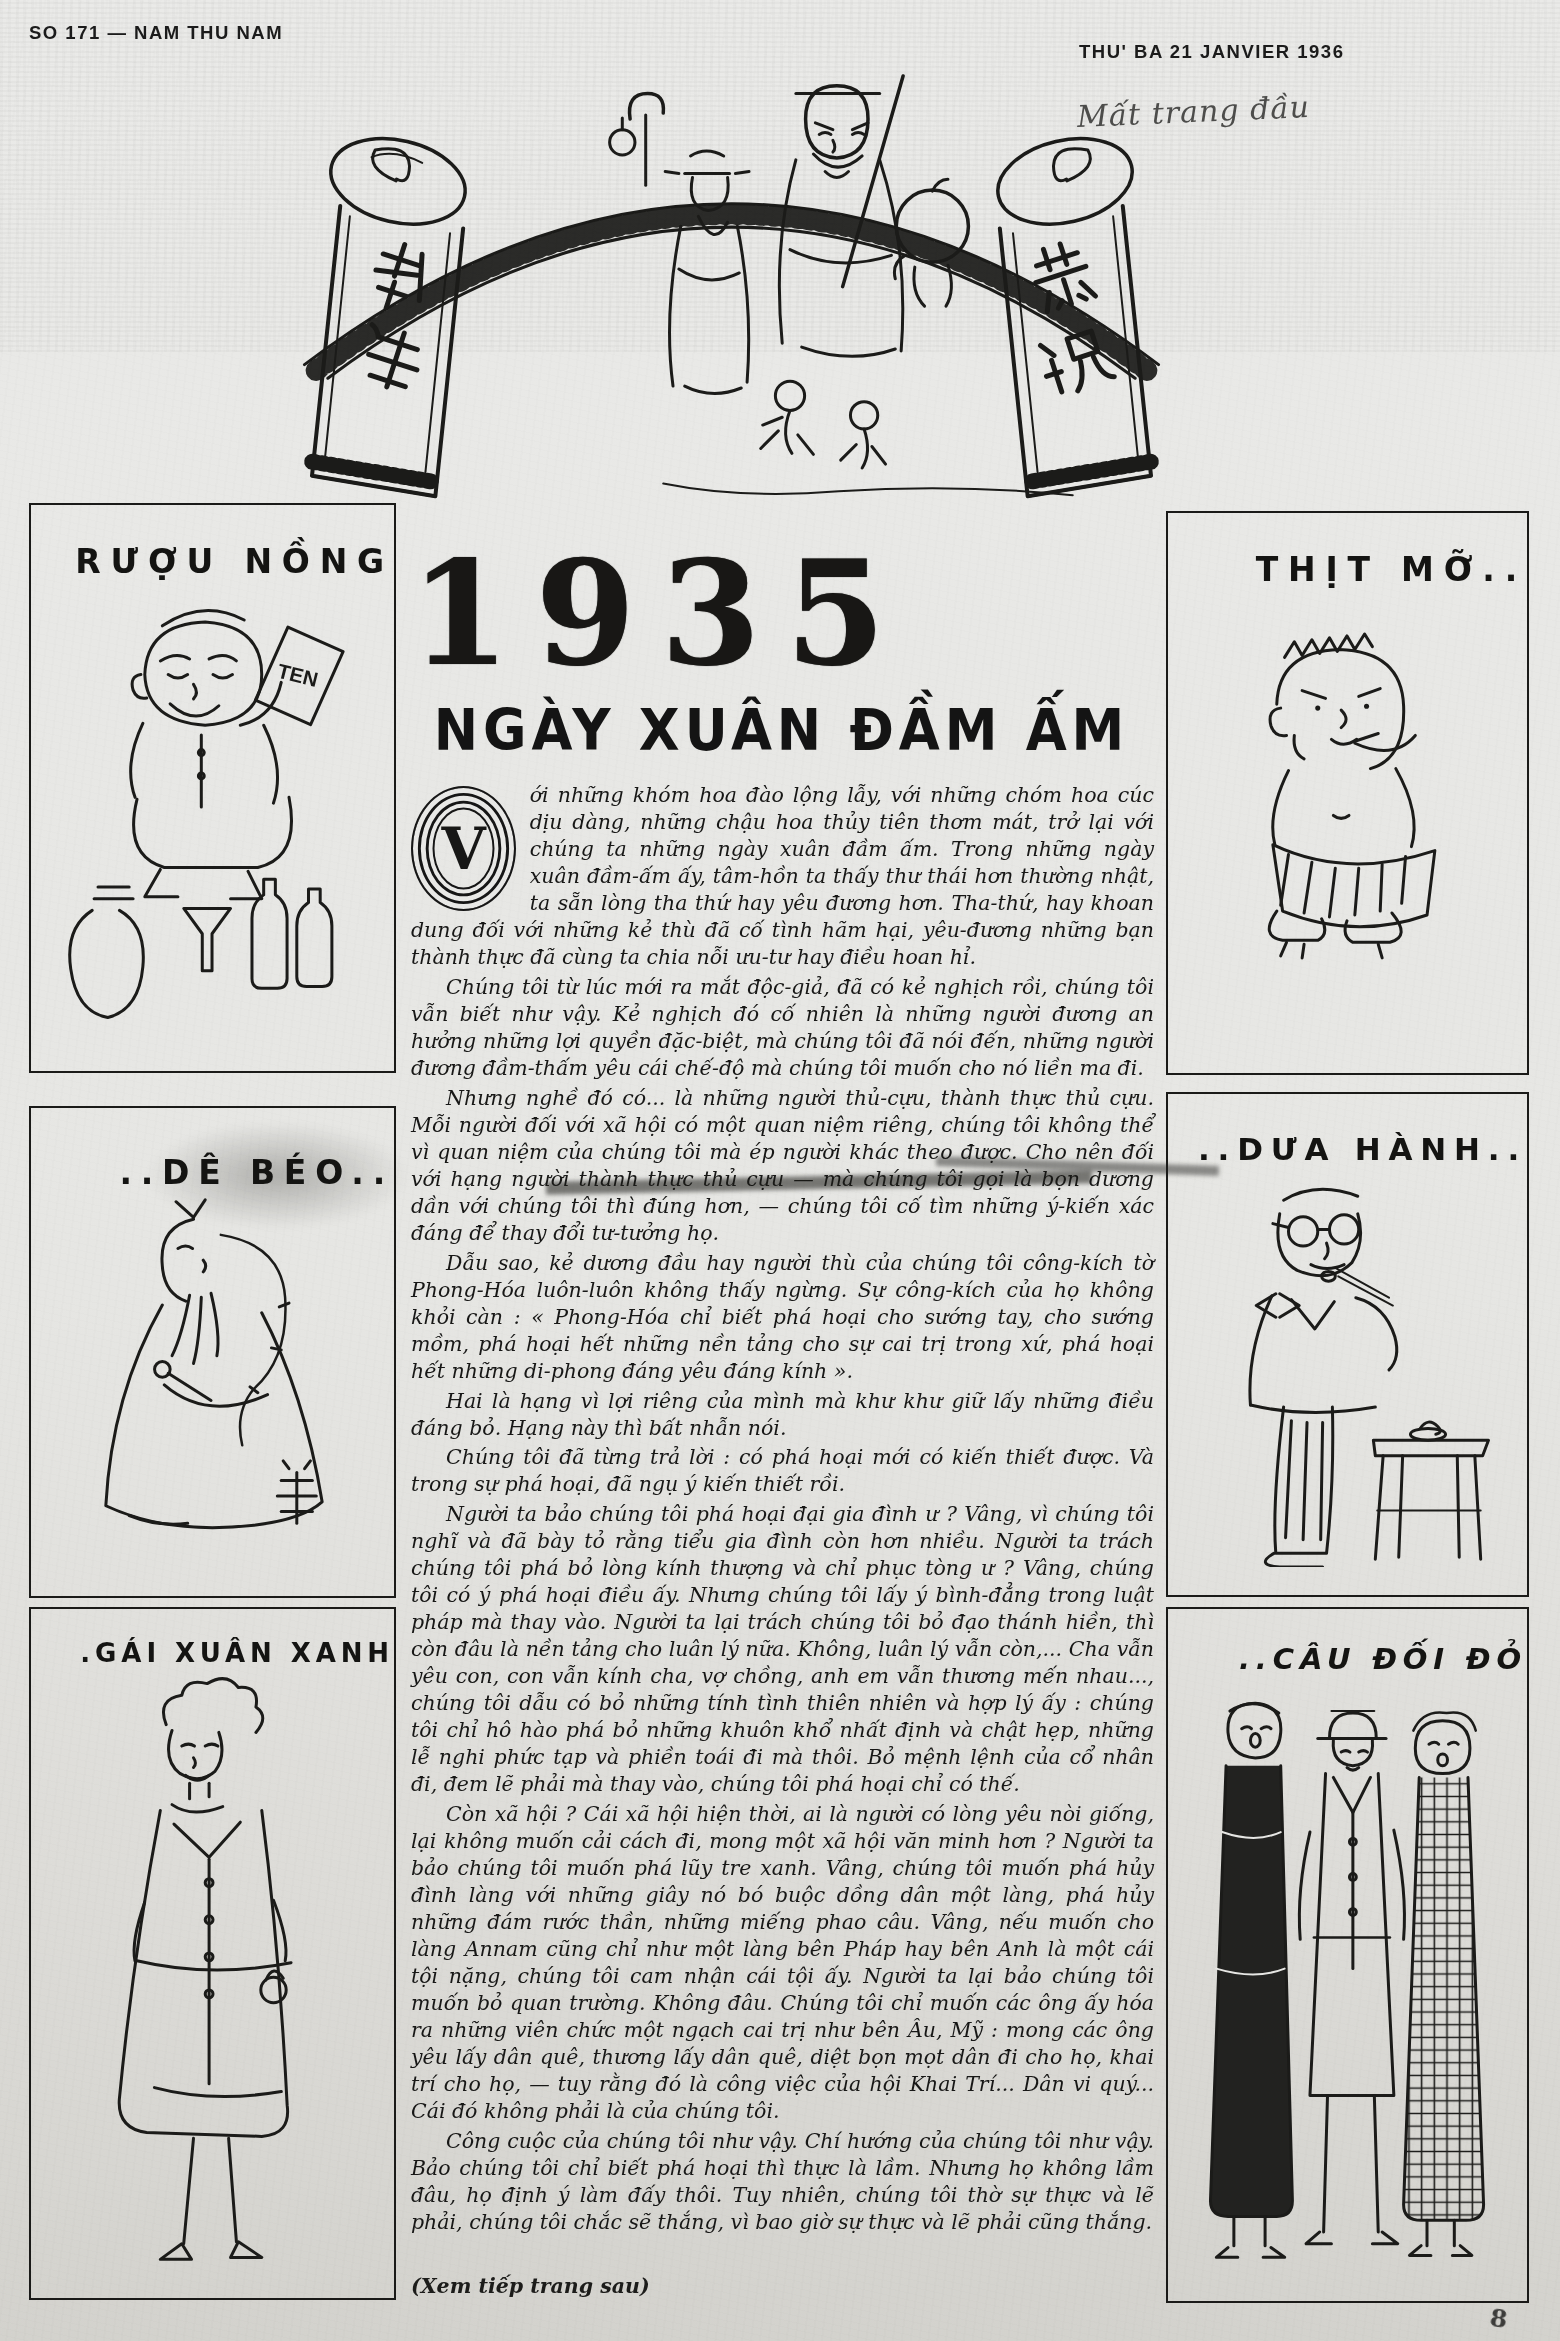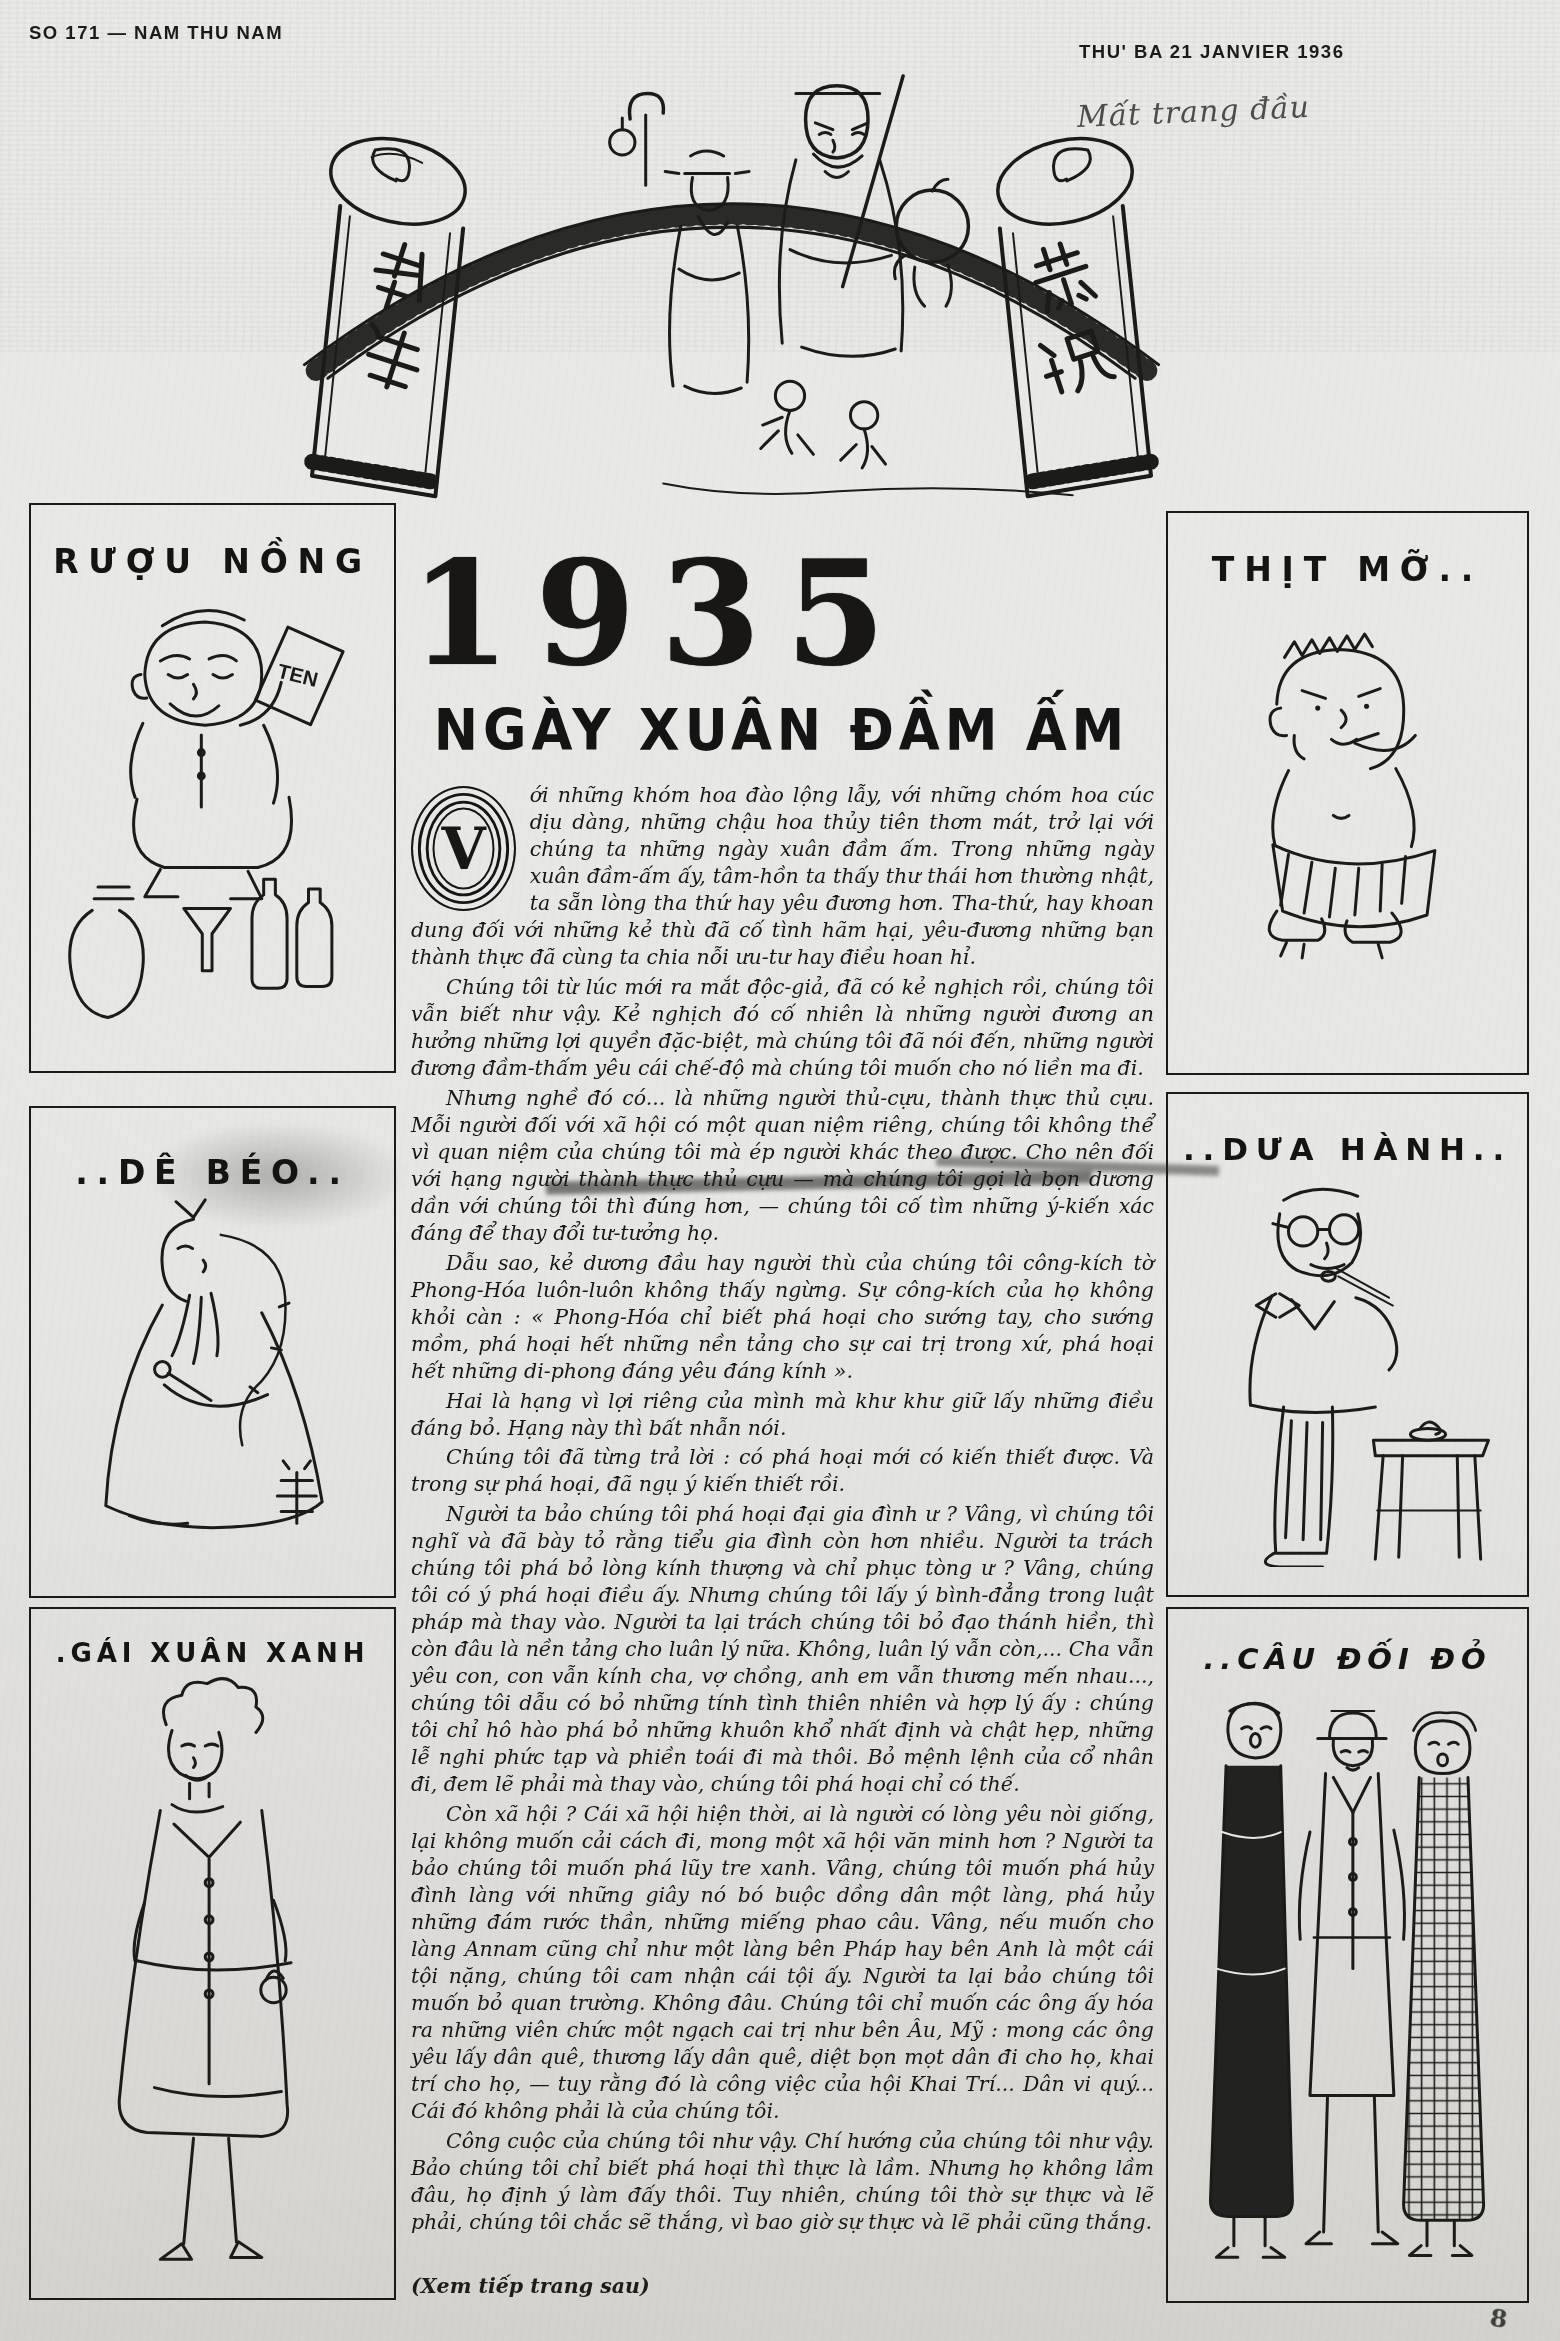--- a/index.html
+++ b/index.html
@@ -28,21 +28,21 @@
         font:italic 20.5px/27px "DejaVu Serif",serif;color:#171716;}
   .article p{margin:0 0 2.9px 0;text-indent:35px;}
   .article p.first{text-indent:0;}
   .dropcap{float:left;width:101px;height:121px;margin:3.9px 13.7px 2px 0;border:2.9px solid #161616;
         border-radius:50%;display:flex;align-items:center;justify-content:center;
         box-shadow:inset 0 0 0 4.9px #e8e8e6, inset 0 0 0 7.8px #161616, inset 0 0 0 12.7px #e8e8e6, inset 0 0 0 15.6px #161616, inset 0 0 0 19.5px #e8e8e6, inset 0 0 0 21.5px #161616;}
   .dropcap span{font:700 57px "DejaVu Serif",serif;font-style:normal;}
   .contin{position:absolute;left:411px;width:743px;text-align:left;
         font:italic 700 20.5px "DejaVu Serif",serif;color:#1c1c1a;}
   .panel{position:absolute;border:2.9px solid #1a1a18;}
-  .cap{text-align:center;font-family:"DejaVu Sans",sans-serif;font-weight:600;color:#141412;
+  .cap{text-align:right;font-family:"DejaVu Sans",sans-serif;font-weight:600;color:#141412;
         white-space:nowrap;}
   .sketch{display:block;margin:0 auto;}
   .smudge{position:absolute;pointer-events:none;}
   .pagemark{position:absolute;left:1490px;top:2304px;font:700 25px "DejaVu Serif",serif;color:#3c3c3a;
         filter:blur(0.6px);transform:rotate(8deg);}
   svg *{vector-effect:non-scaling-stroke;}
   .ink{stroke:#1b1b19;fill:none;stroke-linecap:round;stroke-linejoin:round;}
 </style>
 </head>
 <body>

